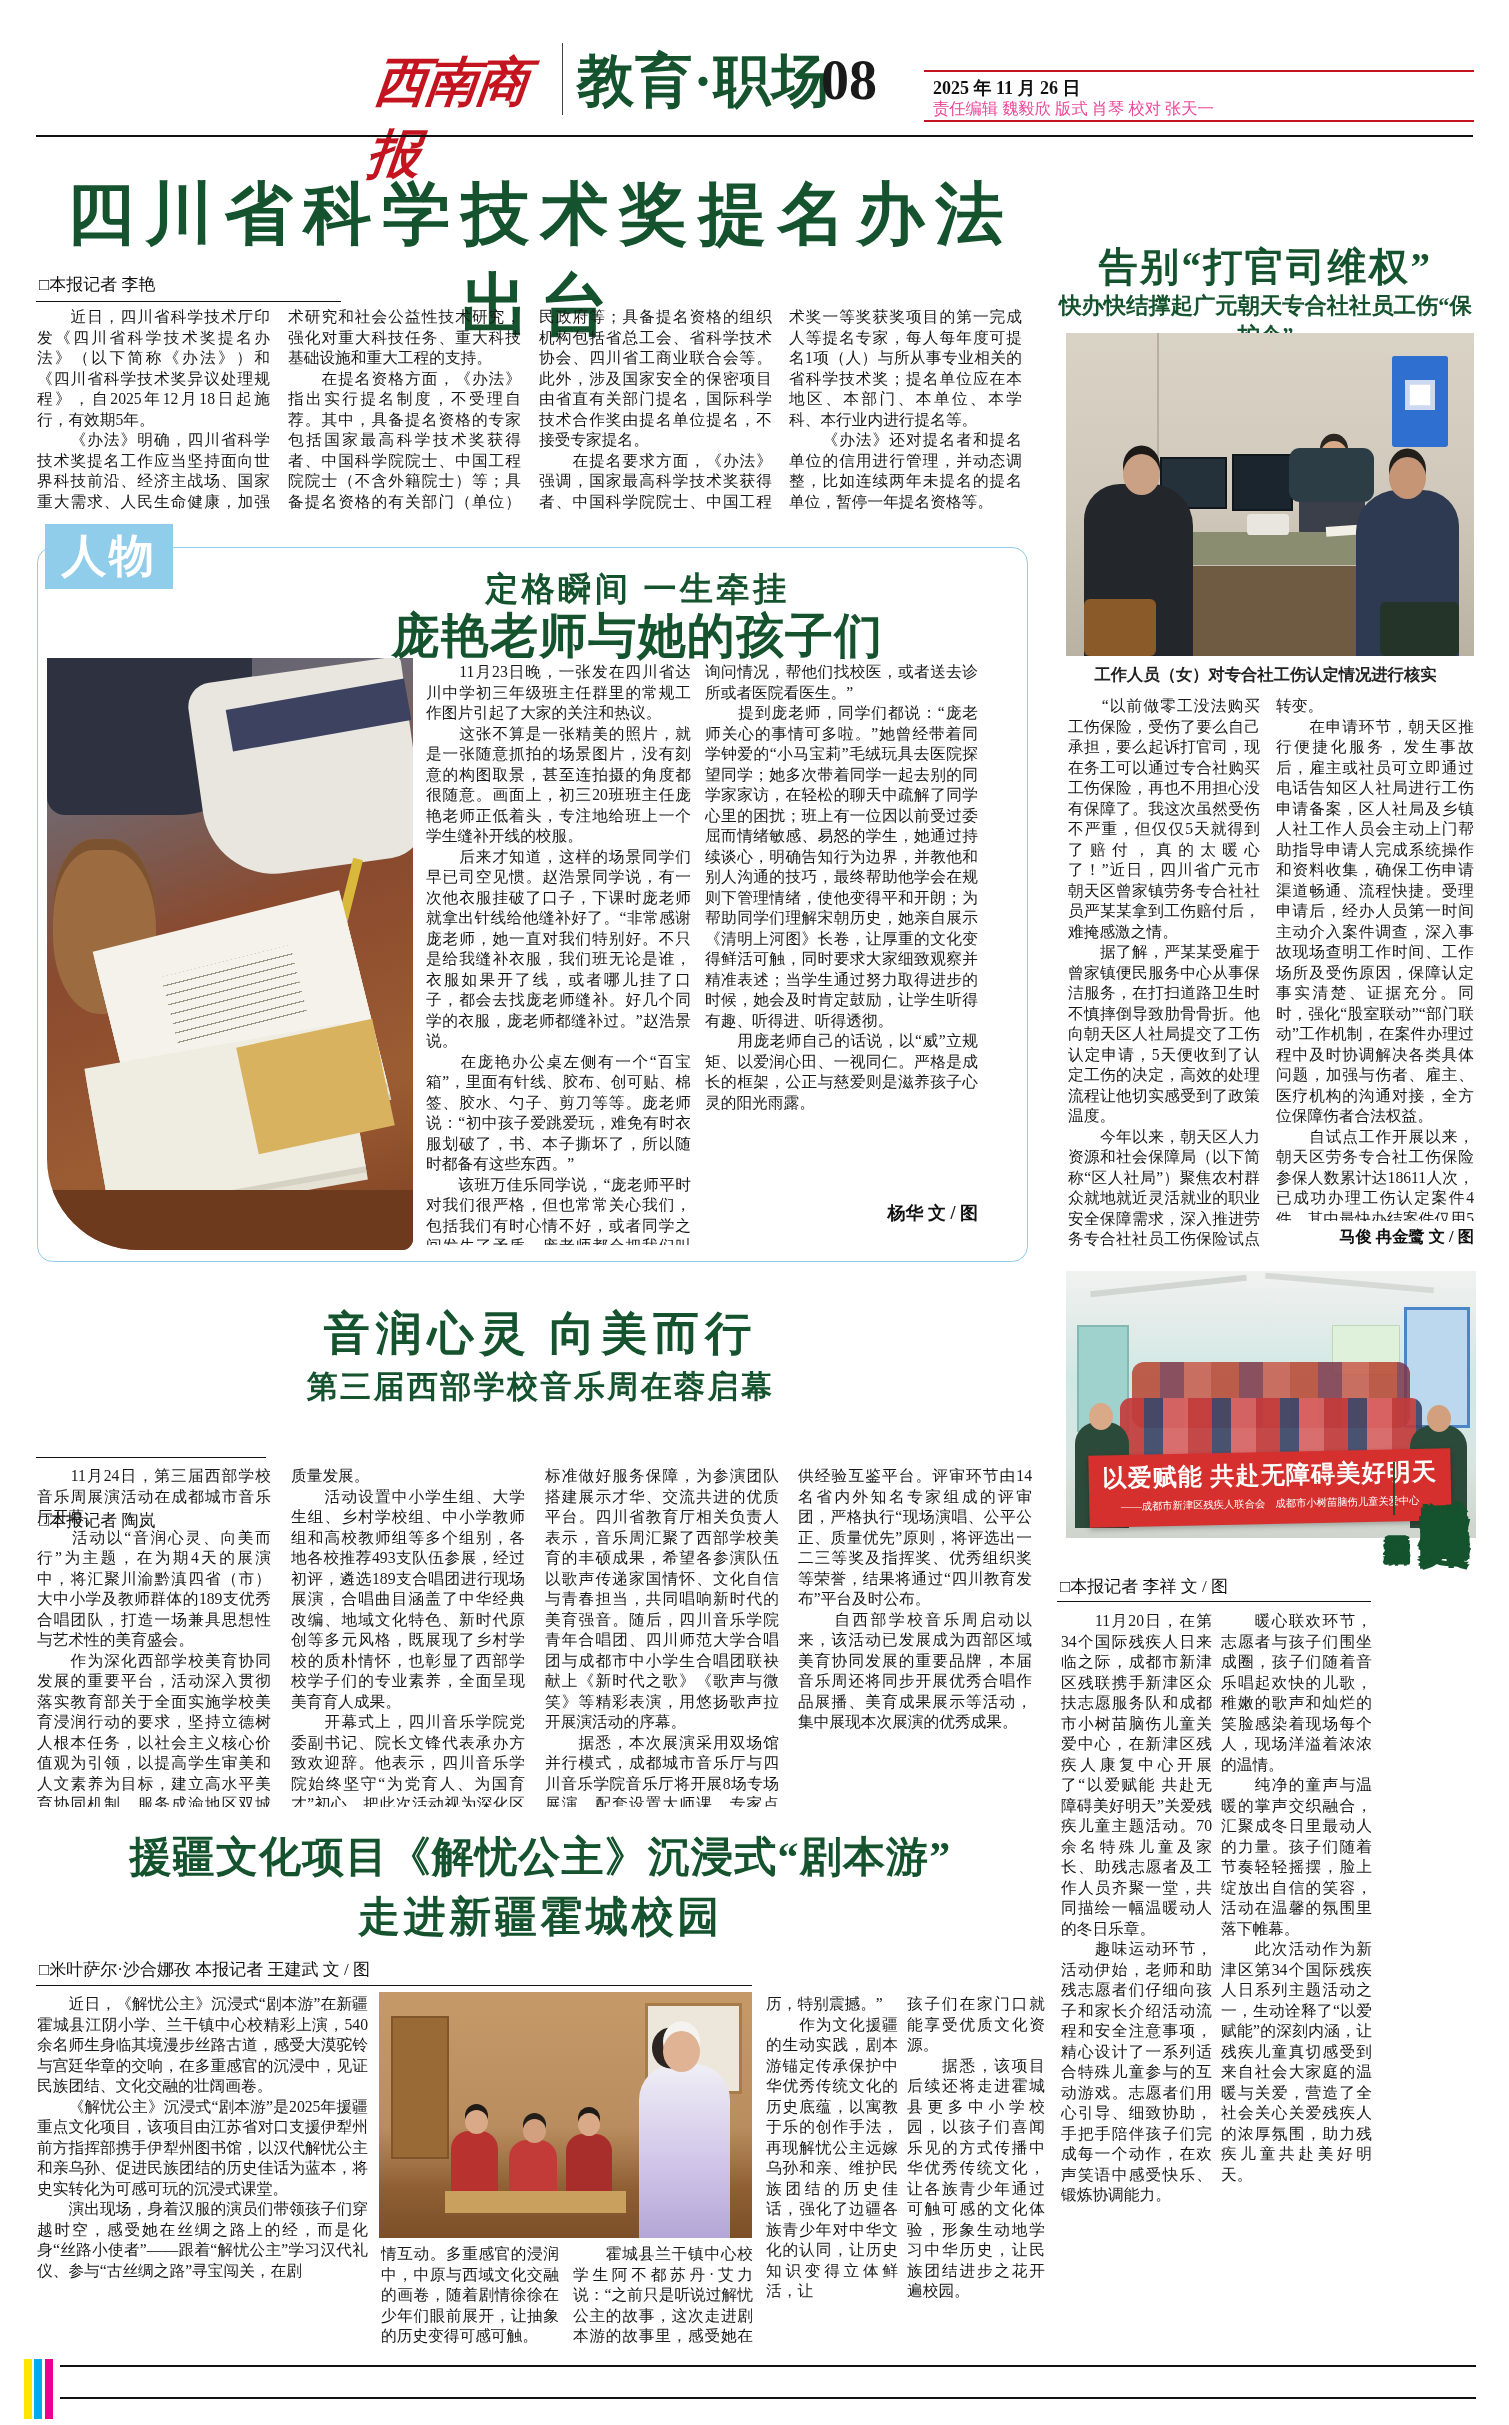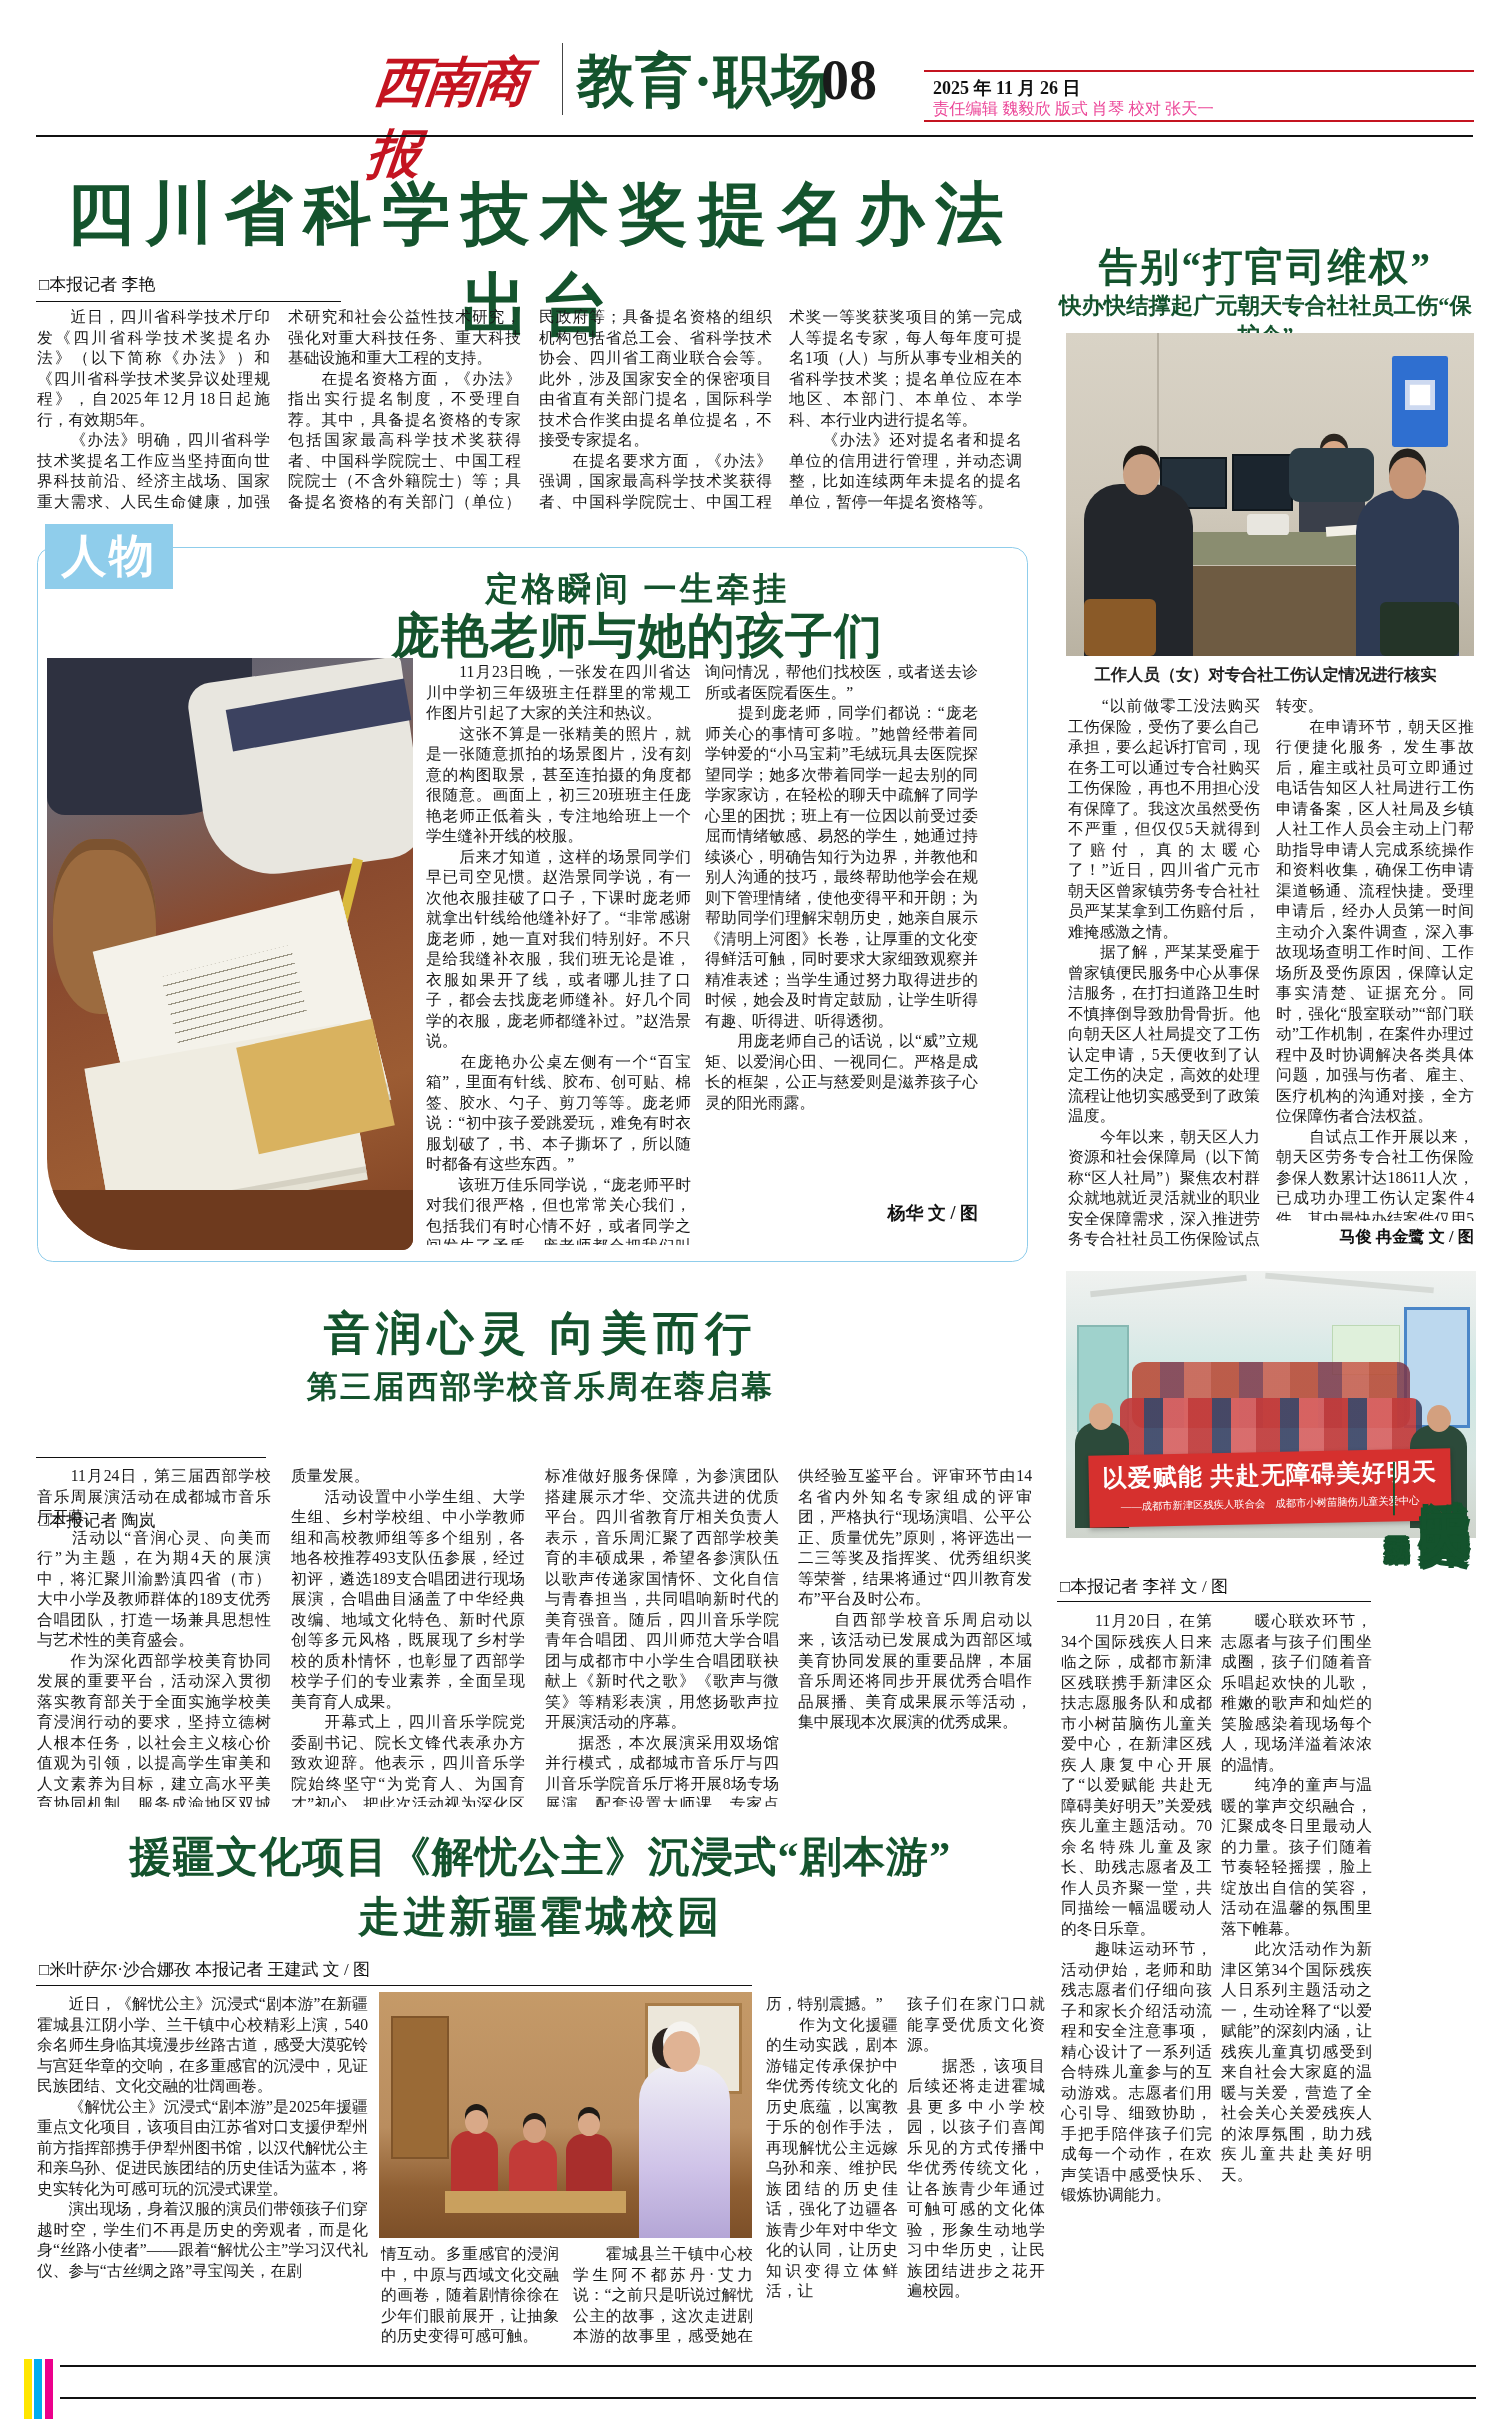--- a/index.html
+++ b/index.html
@@ -121,21 +121,21 @@
   <div class="abs bodytxt" style="left:798px;top:1466px;width:234px;height:341px;">供经验互鉴平台。评审环节由14名省内外知名专家组成的评审团，严格执行“现场演唱、公平公正、质量优先”原则，将评选出一二三等奖及指挥奖、优秀组织奖等荣誉，结果将通过“四川教育发布”平台及时公布。
 　　自西部学校音乐周启动以来，该活动已发展成为西部区域美育协同发展的重要品牌，本届音乐周还将同步开展优秀合唱作品展播、美育成果展示等活动，集中展现本次展演的优秀成果。</div>
 
   <div class="abs hl center" style="left:36px;top:1829px;width:1009px;font-size:42px;letter-spacing:1.2px;">援疆文化项目《解忧公主》沉浸式“剧本游”</div>
   <div class="abs hl center" style="left:36px;top:1889px;width:1009px;font-size:42px;letter-spacing:3.6px;">走进新疆霍城校园</div>
   <div class="abs byline" style="left:39px;top:1958px;">□米叶萨尔·沙合娜孜 本报记者 王建武 文 / 图</div>
   <div class="abs rule" style="left:36px;top:1985px;width:716px;height:1.2px;"></div>
 
   <div class="abs bodytxt" style="left:37px;top:1994px;width:331px;height:350px;">　　近日，《解忧公主》沉浸式“剧本游”在新疆霍城县江阴小学、兰干镇中心校精彩上演，540余名师生身临其境漫步丝路古道，感受大漠驼铃与宫廷华章的交响，在多重感官的沉浸中，见证民族团结、文化交融的壮阔画卷。
 　　《解忧公主》沉浸式“剧本游”是2025年援疆重点文化项目，该项目由江苏省对口支援伊犁州前方指挥部携手伊犁州图书馆，以汉代解忧公主和亲乌孙、促进民族团结的历史佳话为蓝本，将史实转化为可感可玩的沉浸式课堂。
-　　演出现场，身着汉服的演员们带领孩子们穿越时空，学生们不再是历史的旁观者，而是化身“丝路小使者”——跟着“解忧公主”学习汉代礼仪、参与“古丝绸之路”寻宝闯关，在剧</div>
+　　演出现场，身着汉服的演员们带领孩子们穿越时空，感受她在丝绸之路上的经，而是化身“丝路小使者”——跟着“解忧公主”学习汉代礼仪、参与“古丝绸之路”寻宝闯关，在剧</div>
 
   <div class="photo" style="left:379px;top:1992px;width:373px;height:246px;background:linear-gradient(#c59a68 0%,#b98d5f 55%,#8f5f33 80%,#7c4f28 100%);">
     <div class="abs" style="left:266px;top:11px;width:91px;height:85px;background:#ece7da;border:3.6px solid #a87c48;"></div>
     <div class="abs" style="left:36px;top:72px;width:34px;height:15.7px;background:#1f9e4c;"></div>
     <div class="abs" style="left:12px;top:24px;width:54px;height:139px;background:#9a6a36;border:2.4px solid #80552a;"></div>
     <div class="abs" style="left:72px;top:139px;width:47px;height:66px;background:#b83330;border-radius:18px 18px 2.4px 2.4px;"></div>
     <div class="abs" style="left:86px;top:118px;width:23px;height:24px;background:#d9a988;border-radius:50%;box-shadow:0 -6px 0 #1e1a16;"></div>
     <div class="abs" style="left:130px;top:148px;width:48px;height:60px;background:#c23b38;border-radius:18px 18px 2.4px 2.4px;"></div>
     <div class="abs" style="left:144px;top:127px;width:23px;height:24px;background:#d3a07f;border-radius:50%;box-shadow:0 -6px 0 #241e18;"></div>
     <div class="abs" style="left:187px;top:142px;width:46px;height:63px;background:#a82e2c;border-radius:17px 17px 2.4px 2.4px;"></div>

